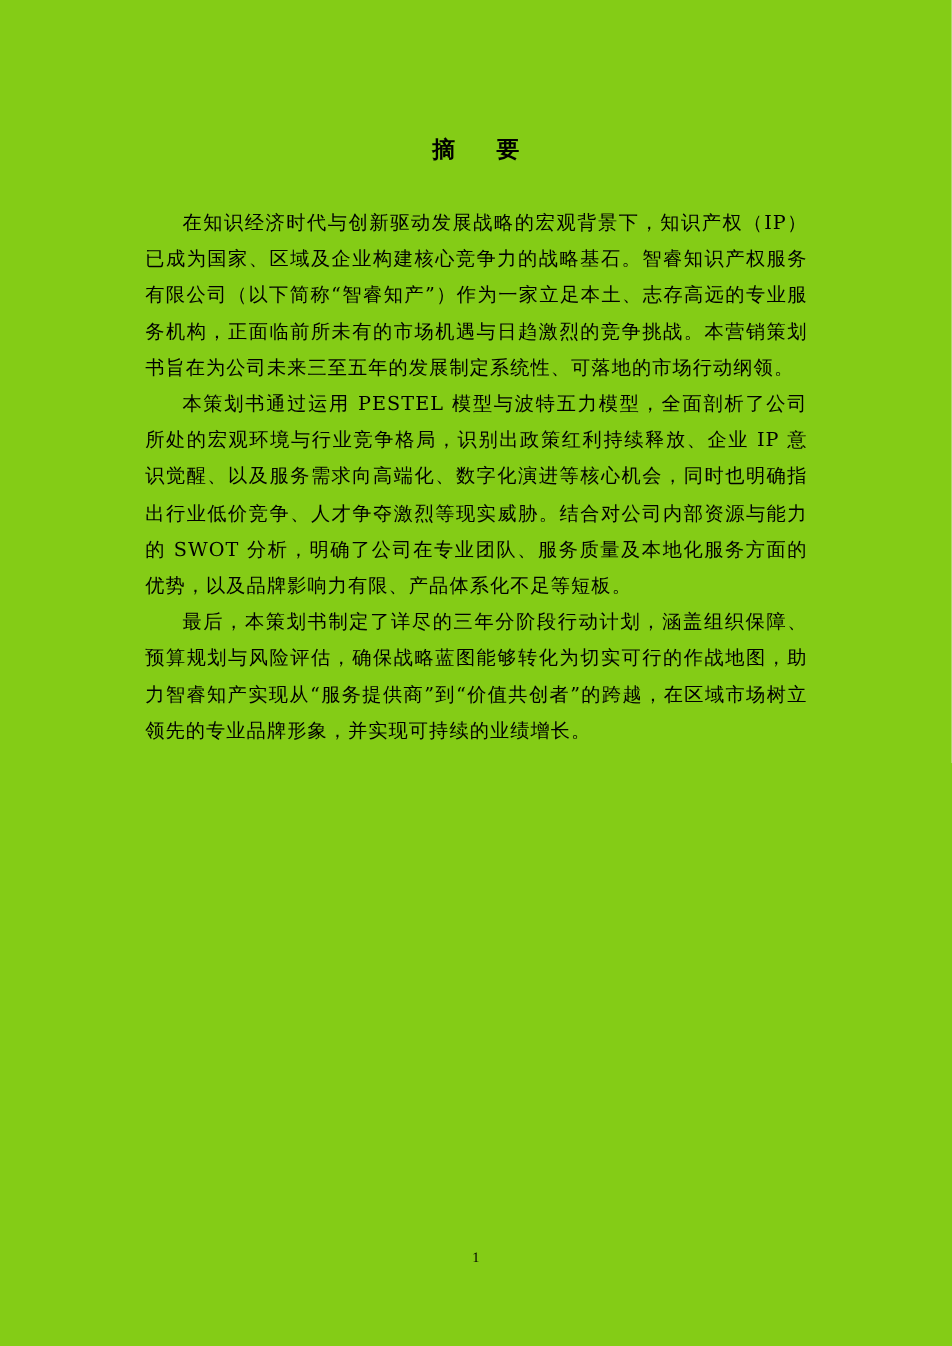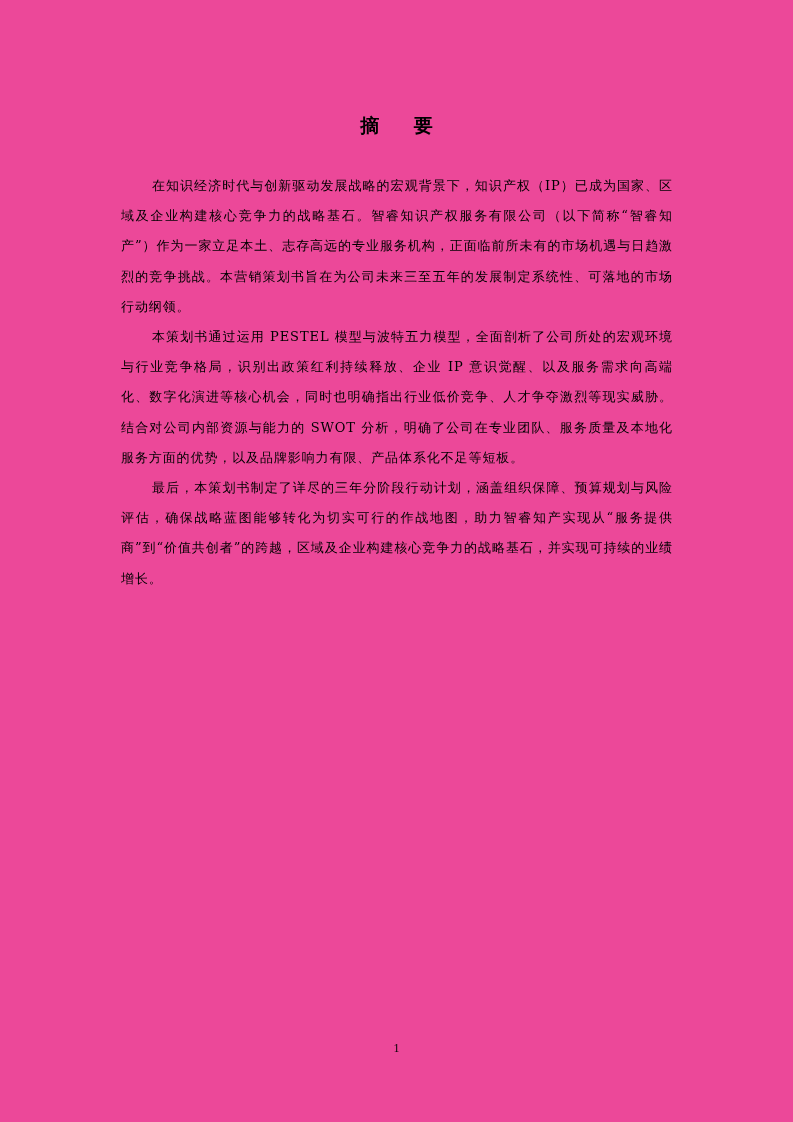--- a/index.html
+++ b/index.html
@@ -14,21 +14,21 @@
       overflow: hidden;
       font-family: "DejaVu Serif", "Liberation Serif", serif;
       color: #000000;
     }
     .page {
       position: absolute;
       left: 0;
       top: 0;
       width: 793px;
       height: 1122px;
-      background: #ec4899;
+      background: #84cc16;
     }
     .title {
       position: absolute;
       top: 111px;
       left: 0;
       width: 793px;
       text-align: center;
       font-family: "DejaVu Sans", "Liberation Sans", sans-serif;
       font-weight: bold;
       font-size: 19px;
@@ -38,21 +38,21 @@
       box-sizing: border-box;
     }
     .body-text {
       position: absolute;
       top: 171px;
       left: 121px;
       width: 552px;
     }
     .para {
       margin: 0;
-      font-size: 13px;
+      font-size: 16px;
       line-height: 30.2px;
       text-indent: 31px;
       text-align: justify;
       letter-spacing: 0.9px;
     }
     .page-number {
       position: absolute;
       top: 1040px;
       left: 0;
       width: 793px;
@@ -64,17 +64,17 @@
   </style>
 </head>
 <body>
 
 <div class="page">
   <div class="title">摘 要</div>
 
   <div class="body-text">
     <p class="para">在知识经济时代与创新驱动发展战略的宏观背景下，知识产权（IP）已成为国家、区域及企业构建核心竞争力的战略基石。智睿知识产权服务有限公司（以下简称“智睿知产”）作为一家立足本土、志存高远的专业服务机构，正面临前所未有的市场机遇与日趋激烈的竞争挑战。本营销策划书旨在为公司未来三至五年的发展制定系统性、可落地的市场行动纲领。</p>
     <p class="para">本策划书通过运用 PESTEL 模型与波特五力模型，全面剖析了公司所处的宏观环境与行业竞争格局，识别出政策红利持续释放、企业 IP 意识觉醒、以及服务需求向高端化、数字化演进等核心机会，同时也明确指出行业低价竞争、人才争夺激烈等现实威胁。结合对公司内部资源与能力的 SWOT 分析，明确了公司在专业团队、服务质量及本地化服务方面的优势，以及品牌影响力有限、产品体系化不足等短板。</p>
-    <p class="para">最后，本策划书制定了详尽的三年分阶段行动计划，涵盖组织保障、预算规划与风险评估，确保战略蓝图能够转化为切实可行的作战地图，助力智睿知产实现从“服务提供商”到“价值共创者”的跨越，区域及企业构建核心竞争力的战略基石，并实现可持续的业绩增长。</p>
+    <p class="para">最后，本策划书制定了详尽的三年分阶段行动计划，涵盖组织保障、预算规划与风险评估，确保战略蓝图能够转化为切实可行的作战地图，助力智睿知产实现从“服务提供商”到“价值共创者”的跨越，在区域市场树立领先的专业品牌形象，并实现可持续的业绩增长。</p>
   </div>
 
   <div class="page-number">1</div>
 </div>
 
 </body></html>

